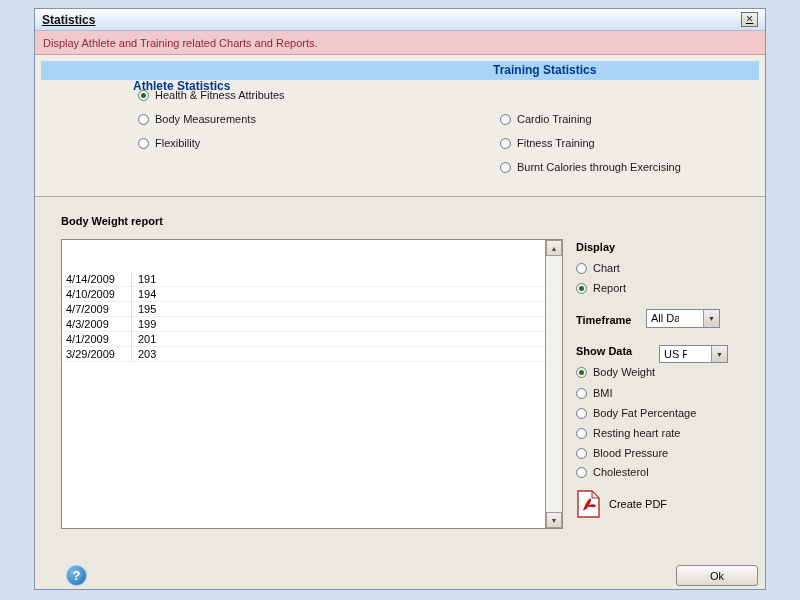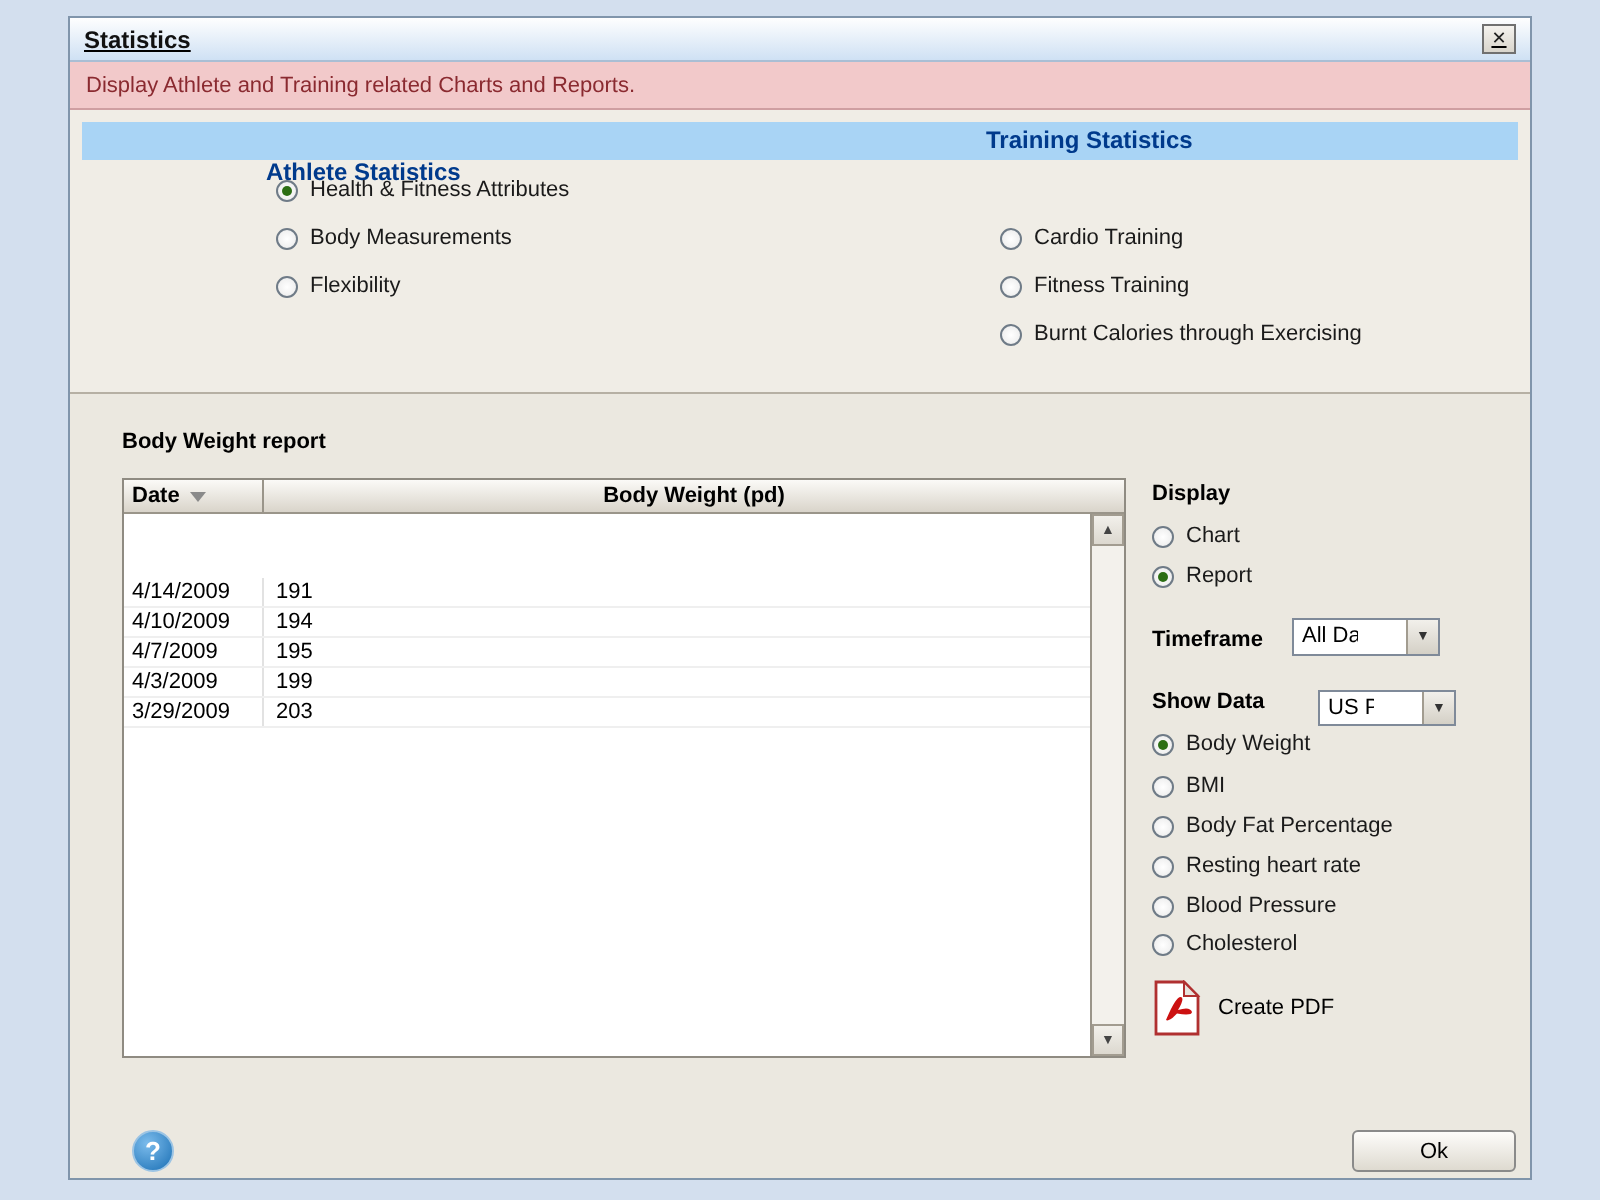--- a/index.html
+++ b/index.html
@@ -117,46 +117,41 @@
       </div>
       <div class="opt" style="left:465px; top:105px;">
         <span class="radio"></span>
         <span>Burnt Calories through Exercising</span>
       </div>
     </div>
 
     <div class="report-title">Body Weight report</div>
 
     <div class="table">
-      <div class="thead">
-        <div class="th-date">
-          <span>Date</span>
-          <span class="sort-arrow"></span>
-        </div>
-        <div class="th-value">
-          <span>Body Weight (pd)</span>
-        </div>
-      </div>
       <div class="tbody">
         <div class="rows">
           <div class="trow">
             <span class="td-date">4/14/2009</span>
             <span class="td-value">191</span>
           </div>
           <div class="trow">
             <span class="td-date">4/10/2009</span>
             <span class="td-value">194</span>
           </div>
           <div class="trow">
             <span class="td-date">4/7/2009</span>
             <span class="td-value">195</span>
           </div>
           <div class="trow">
             <span class="td-date">4/3/2009</span>
             <span class="td-value">199</span>
+          </div>
+          <div class="trow">
+            <span class="td-date">4/1/2009</span>
+            <span class="td-value">201</span>
           </div>
           <div class="trow">
             <span class="td-date">3/29/2009</span>
             <span class="td-value">203</span>
           </div>
         </div>
         <div class="scrollbar">
           <div class="scroll-btn">▲</div>
           <div class="scroll-btn">▼</div>
         </div>

